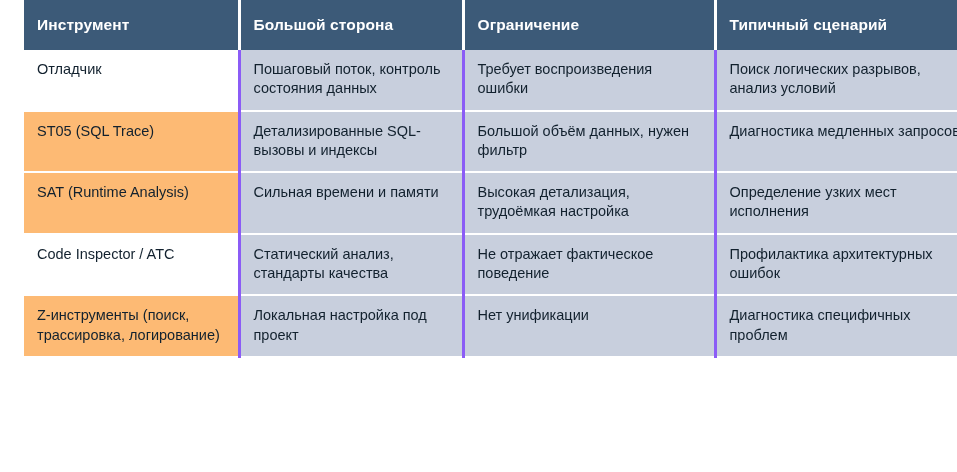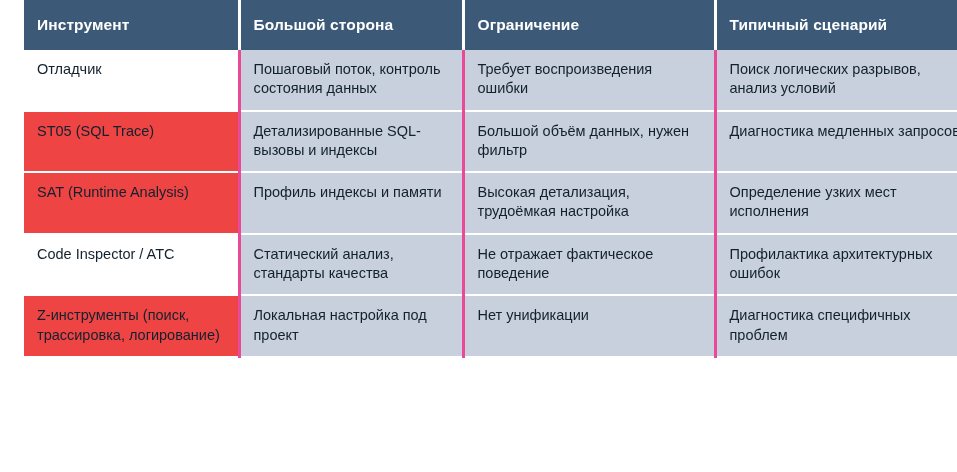--- a/index.html
+++ b/index.html
@@ -37,42 +37,42 @@
   }
   table.comparison-table th:last-child {
     border-right: none;
   }
   table.comparison-table td {
     font-size: 14.5px;
     color: #12212e;
     text-align: left;
     padding: 10px 12px 11px 13px;
     vertical-align: top;
-    border-right: 3px solid #ec4899;
+    border-right: 3px solid #8b5cf6;
     border-bottom: 2px solid #ffffff;
     line-height: 1.33;
   }
   table.comparison-table td:last-child {
     border-right: none;
   }
   tr.row-even td {
     background: #ffffff;
   }
   tr.row-odd td {
     background: #c8cfdd;
   }
   tr.row-even td.col-1, tr.row-even td.col-2, tr.row-even td.col-3 {
     background: #c8cfdd;
   }
   tr.row-odd td.col-1, tr.row-odd td.col-2, tr.row-odd td.col-3 {
     background: #c8cfdd;
   }
   
   tr.row-even td.col-0 { background: #ffffff; }
-  tr.row-odd  td.col-0 { background: #ef4444; }
+  tr.row-odd  td.col-0 { background: #fdba74; }
 
   col.c0 { width: 215px; }
   col.c1 { width: 224px; }
   col.c2 { width: 252px; }
   col.c3 { width: 266px; }
 </style>
 </head>
 <body>
 
 <div class="table-wrap">
@@ -99,21 +99,21 @@
         <td class="col-3">Поиск логических разрывов, анализ условий</td>
       </tr>
       <tr class="row-odd">
         <td class="col-0">ST05 (SQL Trace)</td>
         <td class="col-1">Детализированные SQL-вызовы и индексы</td>
         <td class="col-2">Большой объём данных, нужен фильтр</td>
         <td class="col-3">Диагностика медленных запросов</td>
       </tr>
       <tr class="row-odd">
         <td class="col-0">SAT (Runtime Analysis)</td>
-        <td class="col-1">Профиль индексы и памяти</td>
+        <td class="col-1">Сильная времени и памяти</td>
         <td class="col-2">Высокая детализация, трудоёмкая настройка</td>
         <td class="col-3">Определение узких мест исполнения</td>
       </tr>
       <tr class="row-even">
         <td class="col-0">Code Inspector / ATC</td>
         <td class="col-1">Статический анализ, стандарты качества</td>
         <td class="col-2">Не отражает фактическое поведение</td>
         <td class="col-3">Профилактика архитектурных ошибок</td>
       </tr>
       <tr class="row-odd">

